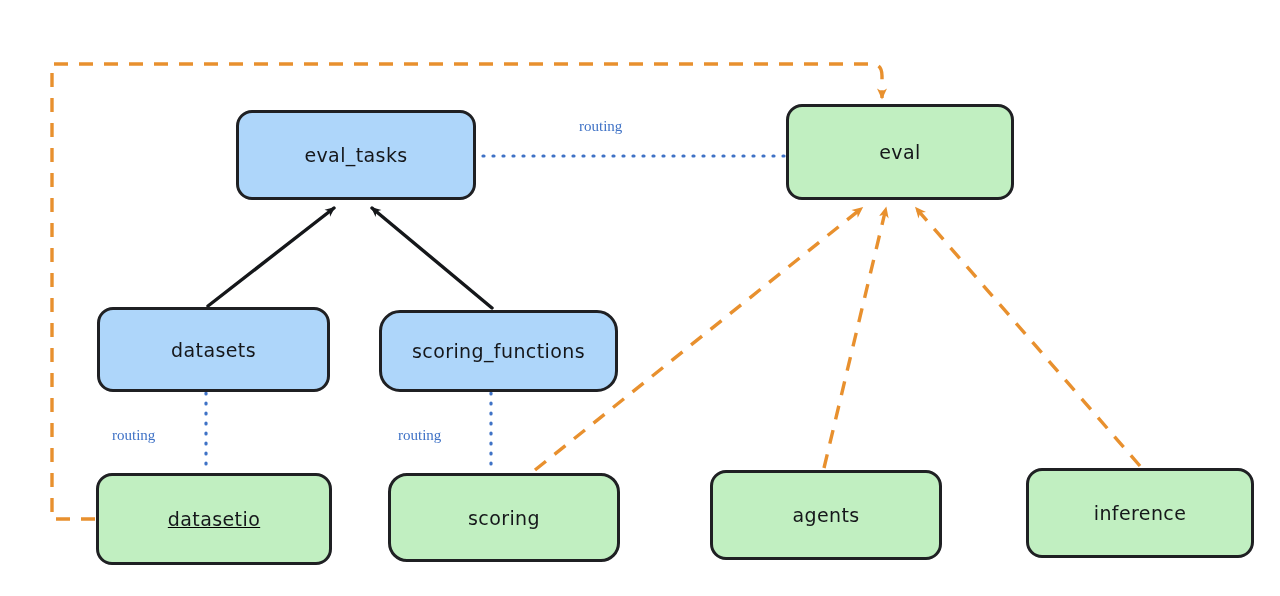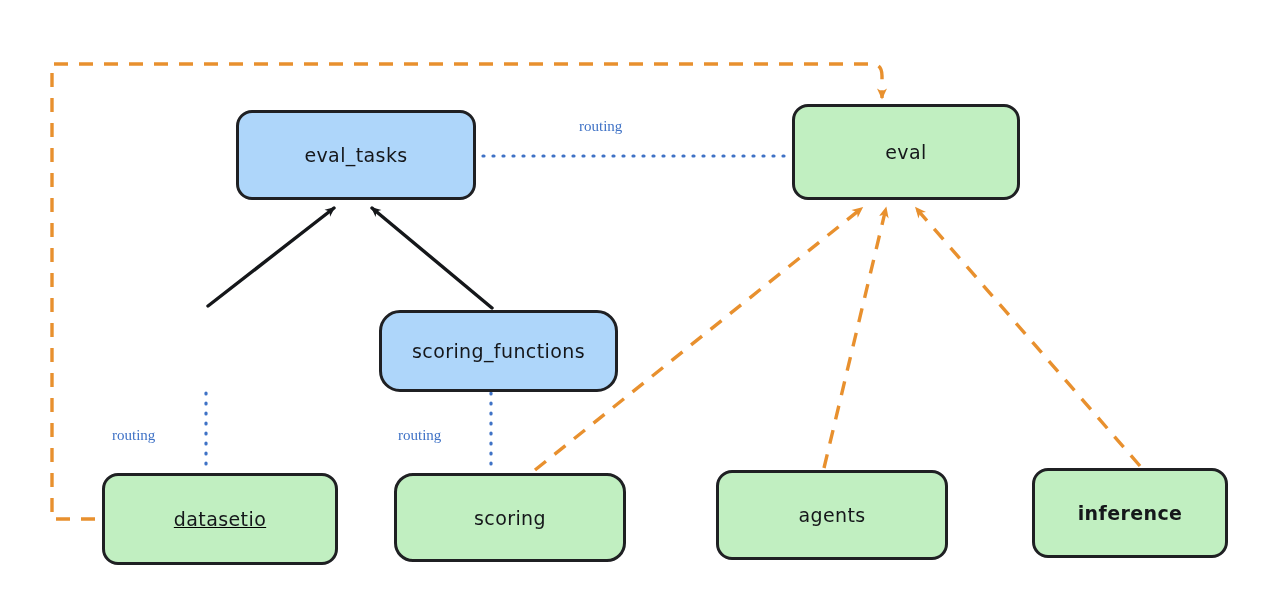--- a/index.html
+++ b/index.html
@@ -36,21 +36,21 @@
   }
   .node-label {
     font-family: "DejaVu Sans", sans-serif;
     font-size: 19px;
     color: #15171a;
     letter-spacing: 0.4px;
     white-space: nowrap;
     user-select: none;
   }
   .node.blue   { background: #aed6fa; }
-  .node.green  { background: #c1efc1; margin-left: 6px; }
+  .node.green  { background: #c1efc1; }
 
   .edge-label {
     position: absolute;
     font-family: Liberation Serif, serif;
     font-size: 15px;
     color: #3f72c6;
     white-space: nowrap;
     z-index: 6;
     user-select: none;
   }
@@ -108,38 +108,41 @@
   </svg>
 
   <div class="node blue" style="left:236px; top:110px; width:240px; height:90px;">
     <span class="node-label">eval_tasks</span>
   </div>
 
   <div class="node green" style="left:786px; top:104px; width:228px; height:96px;">
     <span class="node-label">eval</span>
   </div>
 
+  <div class="node blue" style="left:97px; top:307px; width:233px; height:85px;">
+    <span class="node-label">datasets</span>
+  </div>
 
   <div class="node blue" style="left:379px; top:310px; width:239px; height:82px;border-radius:21px;">
     <span class="node-label">scoring_functions</span>
   </div>
 
   <div class="node green" style="left:96px; top:473px; width:236px; height:92px;text-decoration:underline;">
     <span class="node-label">datasetio</span>
   </div>
 
   <div class="node green" style="left:388px; top:473px; width:232px; height:89px;border-radius:19px;">
     <span class="node-label">scoring</span>
   </div>
 
   <div class="node green" style="left:710px; top:470px; width:232px; height:90px;">
     <span class="node-label">agents</span>
   </div>
 
-  <div class="node green" style="left:1026px; top:468px; width:196px; height:90px;font-weight:bold;">
+  <div class="node green" style="left:1026px; top:468px; width:228px; height:90px;">
     <span class="node-label">inference</span>
   </div>
 
   <div class="edge-label" style="left:579px; top:118px;">routing</div>
 
   <div class="edge-label" style="left:112px; top:427px;">routing</div>
 
   <div class="edge-label" style="left:398px; top:427px;">routing</div>
 
 </div>

